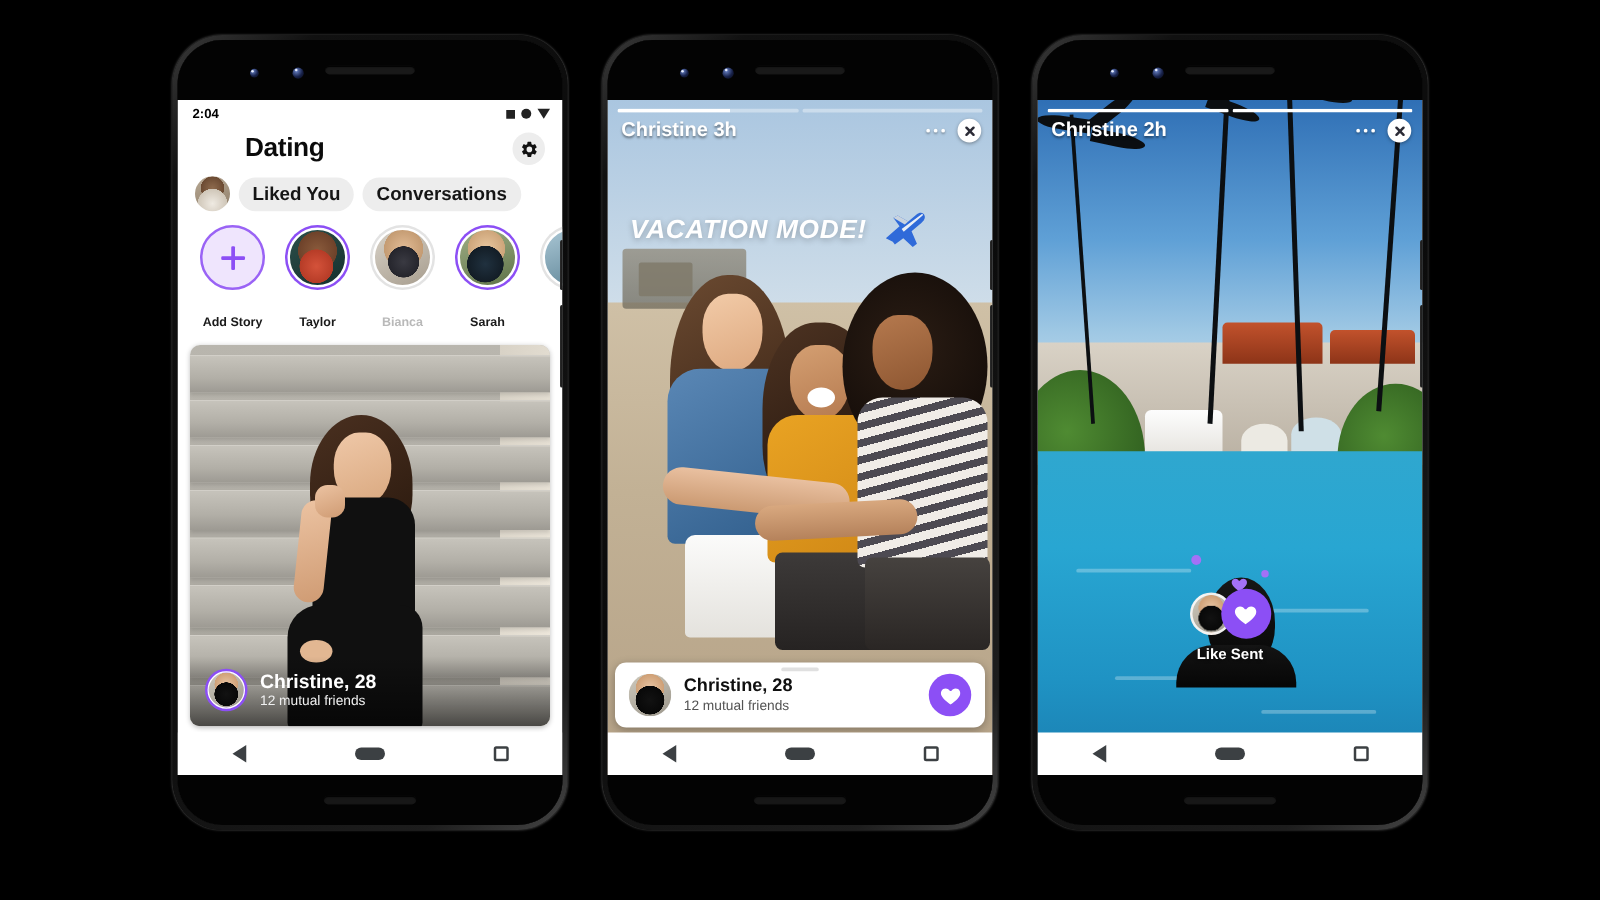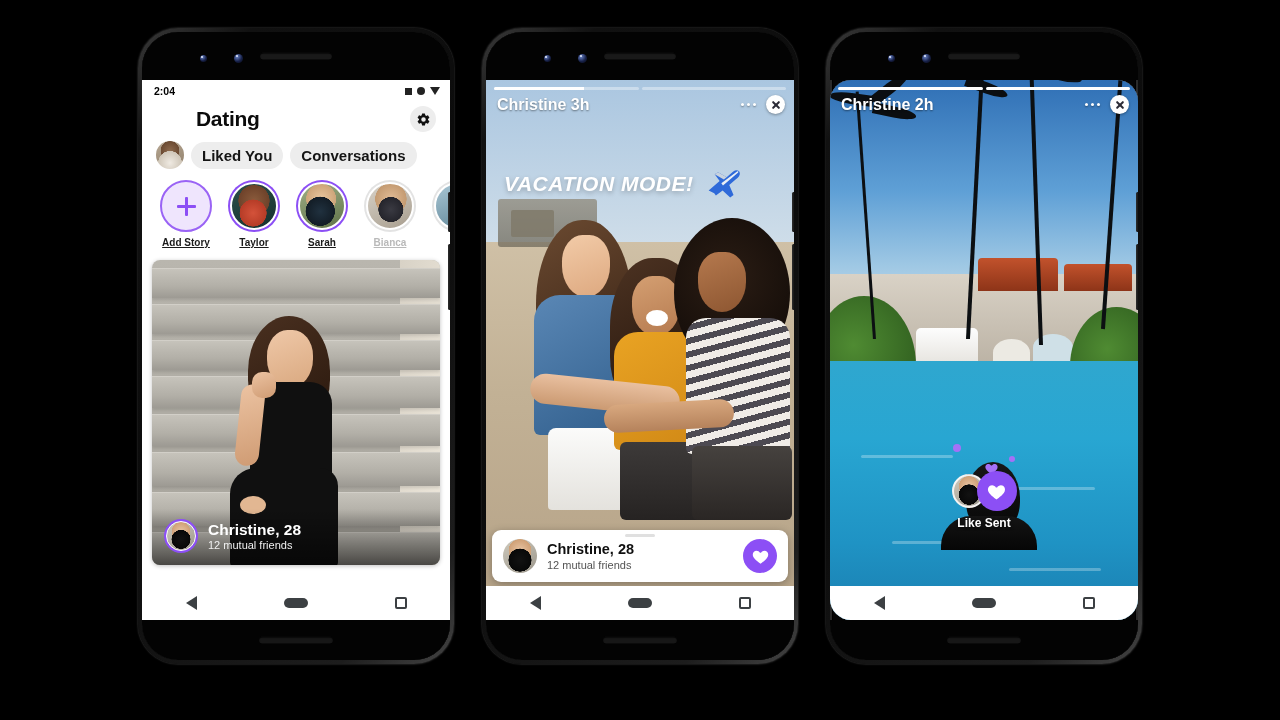--- a/index.html
+++ b/index.html
@@ -148,22 +148,22 @@
   }
   .plus {
     position: relative; width: 19px; height: 19px;
   }
   .plus::before, .plus::after {
     content: ""; position: absolute; background: #8c4ff5; border-radius: 1px;
   }
   .plus::before { left: 8px; top: 0; width: 3px; height: 19px; }
   .plus::after  { top: 8px; left: 0; width: 19px; height: 3px; }
   .story-name {
-    margin-top: 5px; font-size: 10px; color: #1a1a1a; font-weight: 600;
-    white-space: nowrap; overflow: hidden; text-overflow: clip; text-decoration: underline;
+    margin-top: 21px; font-size: 10px; color: #1a1a1a; font-weight: 600;
+    white-space: nowrap; overflow: hidden; text-overflow: clip;
   }
   .story-name.dim { color: #b9b9b9; }
 
   .card {
     position: relative; margin: 12px 10px 0 10px;
     border-radius: 8px; overflow: hidden; height: 305px;
     box-shadow: 0 1px 4px rgba(0,0,0,.25);
   }
   .card-photo { position: absolute; inset: 0; }
   .card-footer {
@@ -388,39 +388,39 @@
               <div class="ring-inner" style="background:
                      radial-gradient(circle at 48% 66%, #d4523a 0%, #b63c27 36%, transparent 37%),
                      radial-gradient(circle at 50% 38%, #8a5b3c 0%, #6e422a 44%, transparent 45%),
                      linear-gradient(150deg,#2c4f4a,#15302e);">
               </div>
             </div>
             <div class="story-name">Taylor</div>
           </div>
 
           <div class="story">
+            <div class="ring seen">
+              <div class="ring-inner" style="background:
+                     radial-gradient(circle at 52% 58%, #3a3a42 0%, #25252c 36%, transparent 37%),
+                     radial-gradient(circle at 52% 34%, #e2bc96 0%, #c49b72 42%, transparent 43%),
+                     linear-gradient(150deg,#d8d2c8,#a79d8e);">
+              </div>
+            </div>
+            <div class="story-name dim">Bianca</div>
+          </div>
+
+          <div class="story">
             <div class="ring">
               <div class="ring-inner" style="background:
                      radial-gradient(circle at 46% 62%, #20313f 0%, #131d26 40%, transparent 41%),
                      radial-gradient(circle at 48% 34%, #e9c79f 0%, #cda57a 40%, transparent 41%),
                      linear-gradient(160deg,#9fae86,#5f7348);">
               </div>
             </div>
             <div class="story-name">Sarah</div>
-          </div>
-
-          <div class="story">
-            <div class="ring seen">
-              <div class="ring-inner" style="background:
-                     radial-gradient(circle at 52% 58%, #3a3a42 0%, #25252c 36%, transparent 37%),
-                     radial-gradient(circle at 52% 34%, #e2bc96 0%, #c49b72 42%, transparent 43%),
-                     linear-gradient(150deg,#d8d2c8,#a79d8e);">
-              </div>
-            </div>
-            <div class="story-name dim">Bianca</div>
           </div>
 
           <div class="story">
             <div class="ring seen">
               <div class="ring-inner" style="background:linear-gradient(160deg,#a9c6d4,#5f8597);">
               </div>
             </div>
             <div class="story-name dim">Sp</div>
           </div>
         </div>
@@ -582,21 +582,21 @@
       <div class="bezel-top" style="top:0; height:48px;">
         <div class="earpiece"></div>
         <div class="cam a" style="left:58px; top:23px;"></div>
         <div class="cam-glint" style="left:59px; top:24px;"></div>
         <div class="cam b" style="left:92px; top:22px;"></div>
         <div class="cam-glint" style="left:94px; top:23px;"></div>
       </div>
       <div class="side-btn" style="top:160px; height:40px;"></div>
       <div class="side-btn" style="top:212px; height:66px;"></div>
 
-      <div class="screen" style="top:48px; height:540px;border-radius:21px;">
+      <div class="screen" style="top:48px; height:540px;">
         <div class="story-screen">
 
           <div class="scene">
             <div class="pool-sky"></div>
             <div class="resort"></div>
             <div class="roof" style="left:48%; top:33%; width:26%; height:6%; border-radius:4px 4px 0 0;"></div>
             <div class="roof" style="left:76%; top:34%; width:22%; height:5%; border-radius:4px 4px 0 0;"></div>
             <div style="position:absolute; left:28%; top:46%; width:20%; height:9%; background:linear-gradient(#fdfdfd,#dedbd4); border-radius:5px 5px 0 0;"></div>
             <div style="position:absolute; left:53%; top:48%; width:12%; height:5%; background:#eceae3; border-radius:50% 50% 0 0;"></div>
             <div style="position:absolute; left:66%; top:47%; width:13%; height:5%; background:#cfe0e7; border-radius:50% 50% 0 0;"></div>

